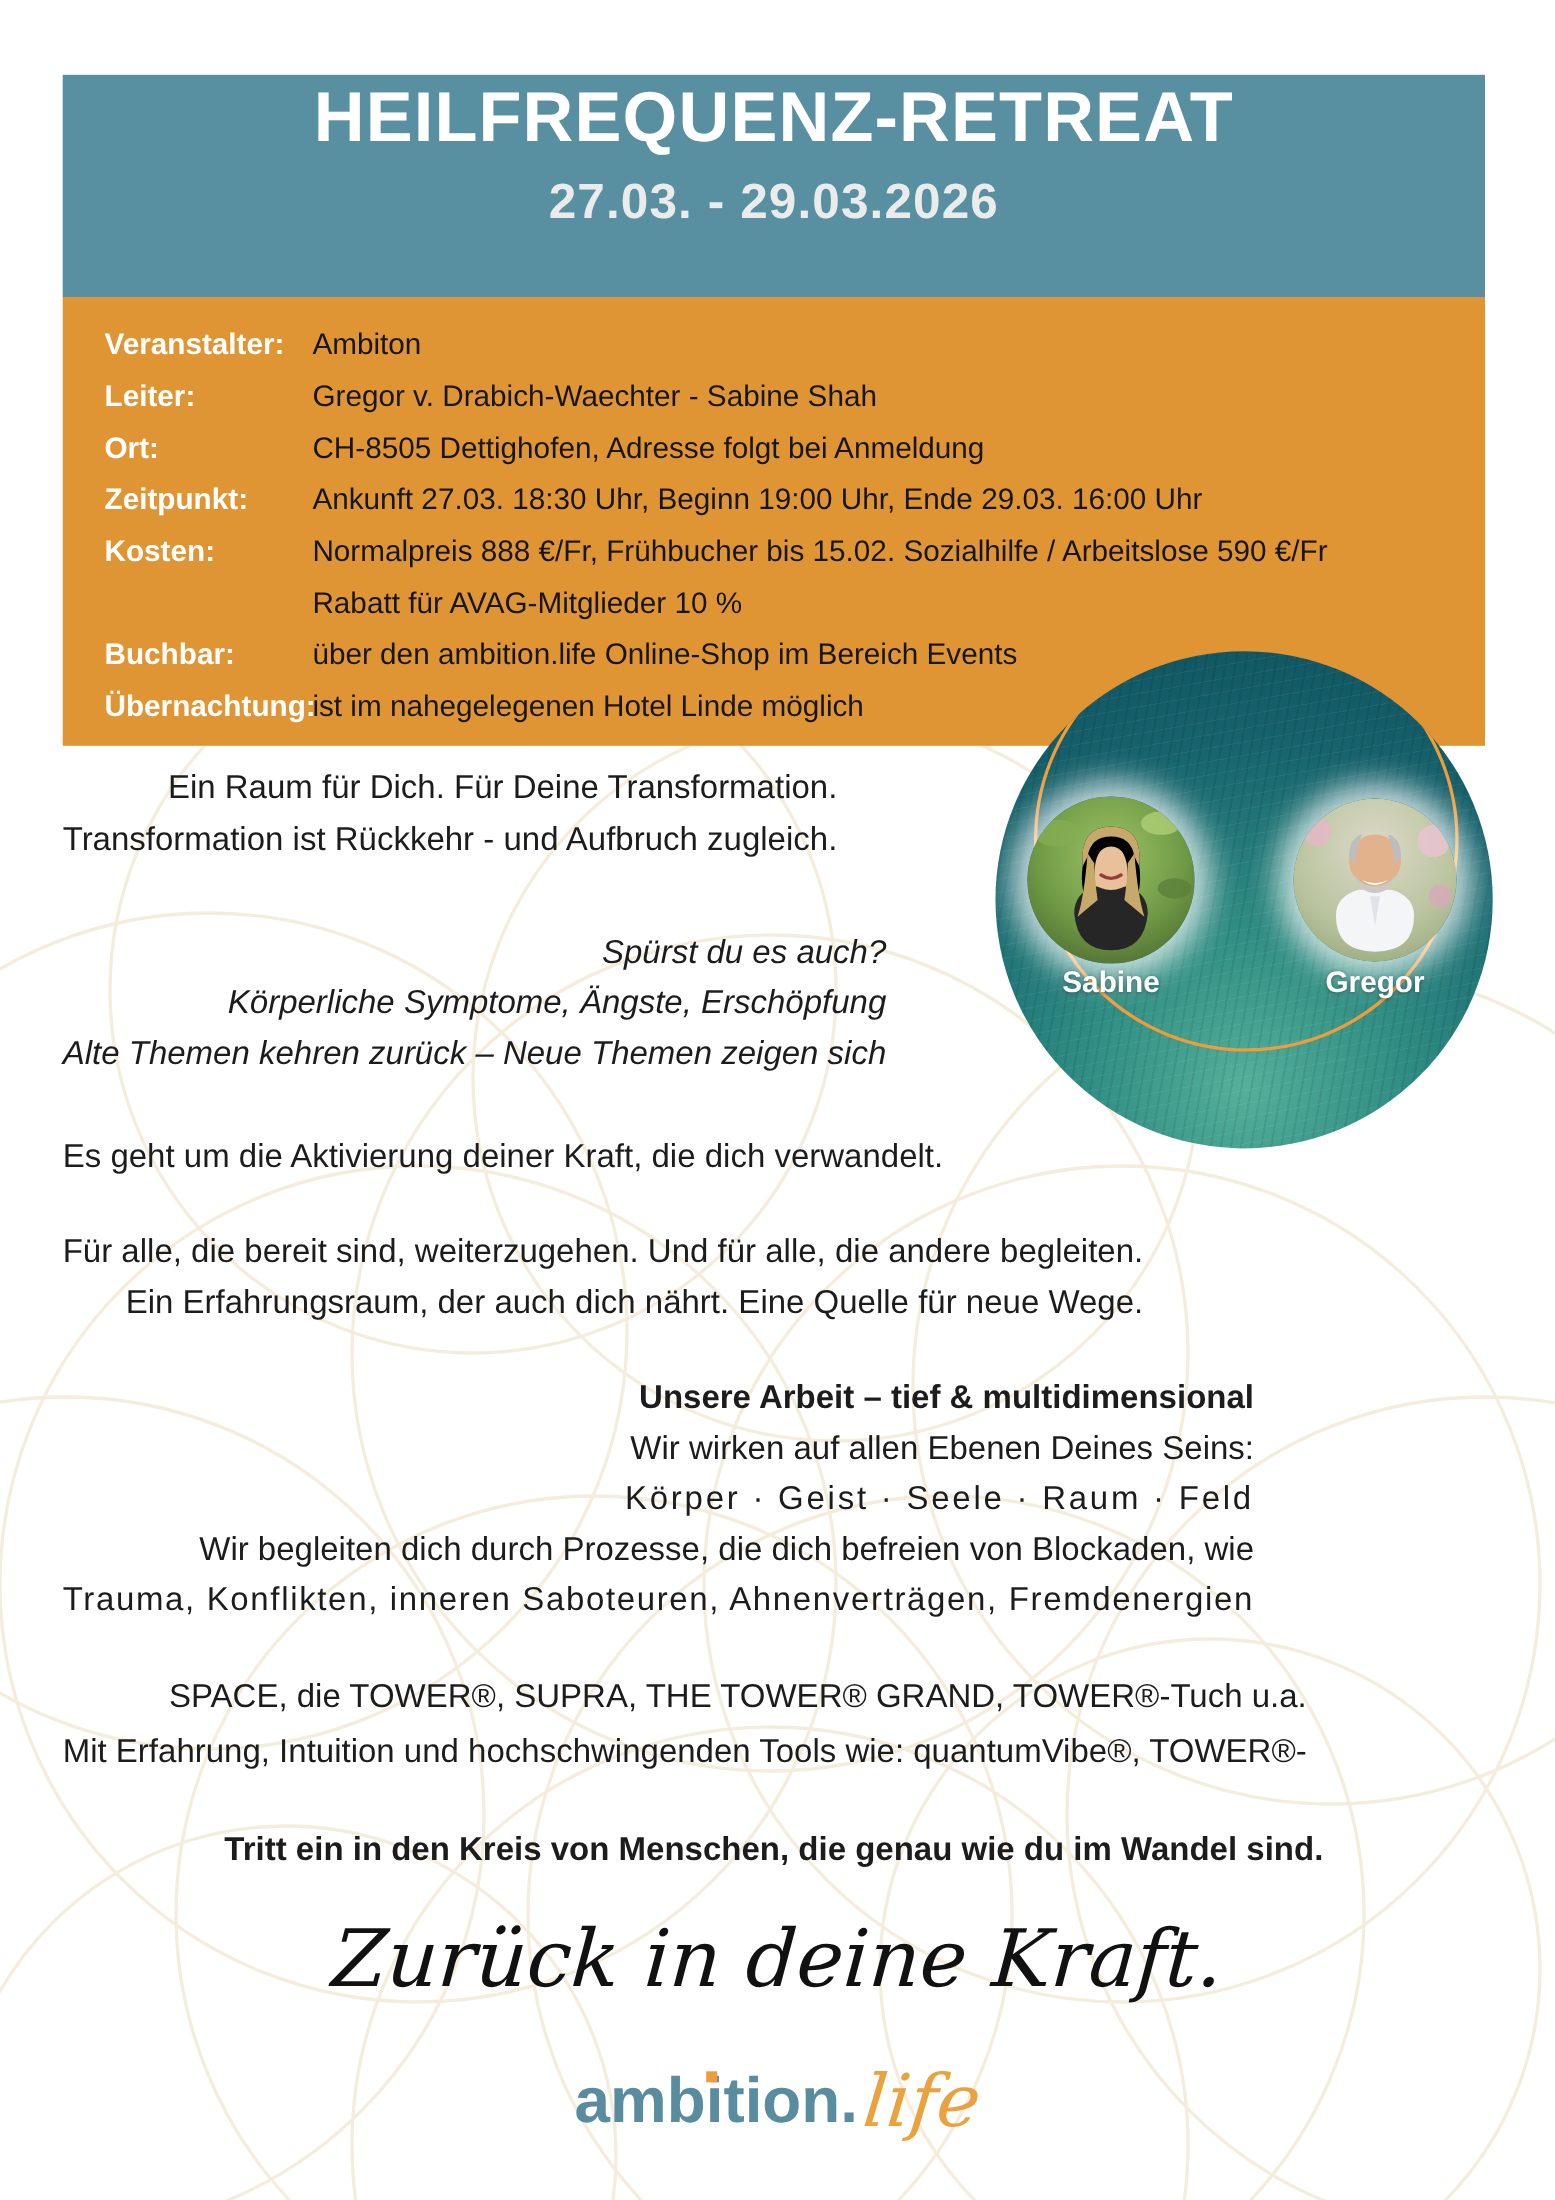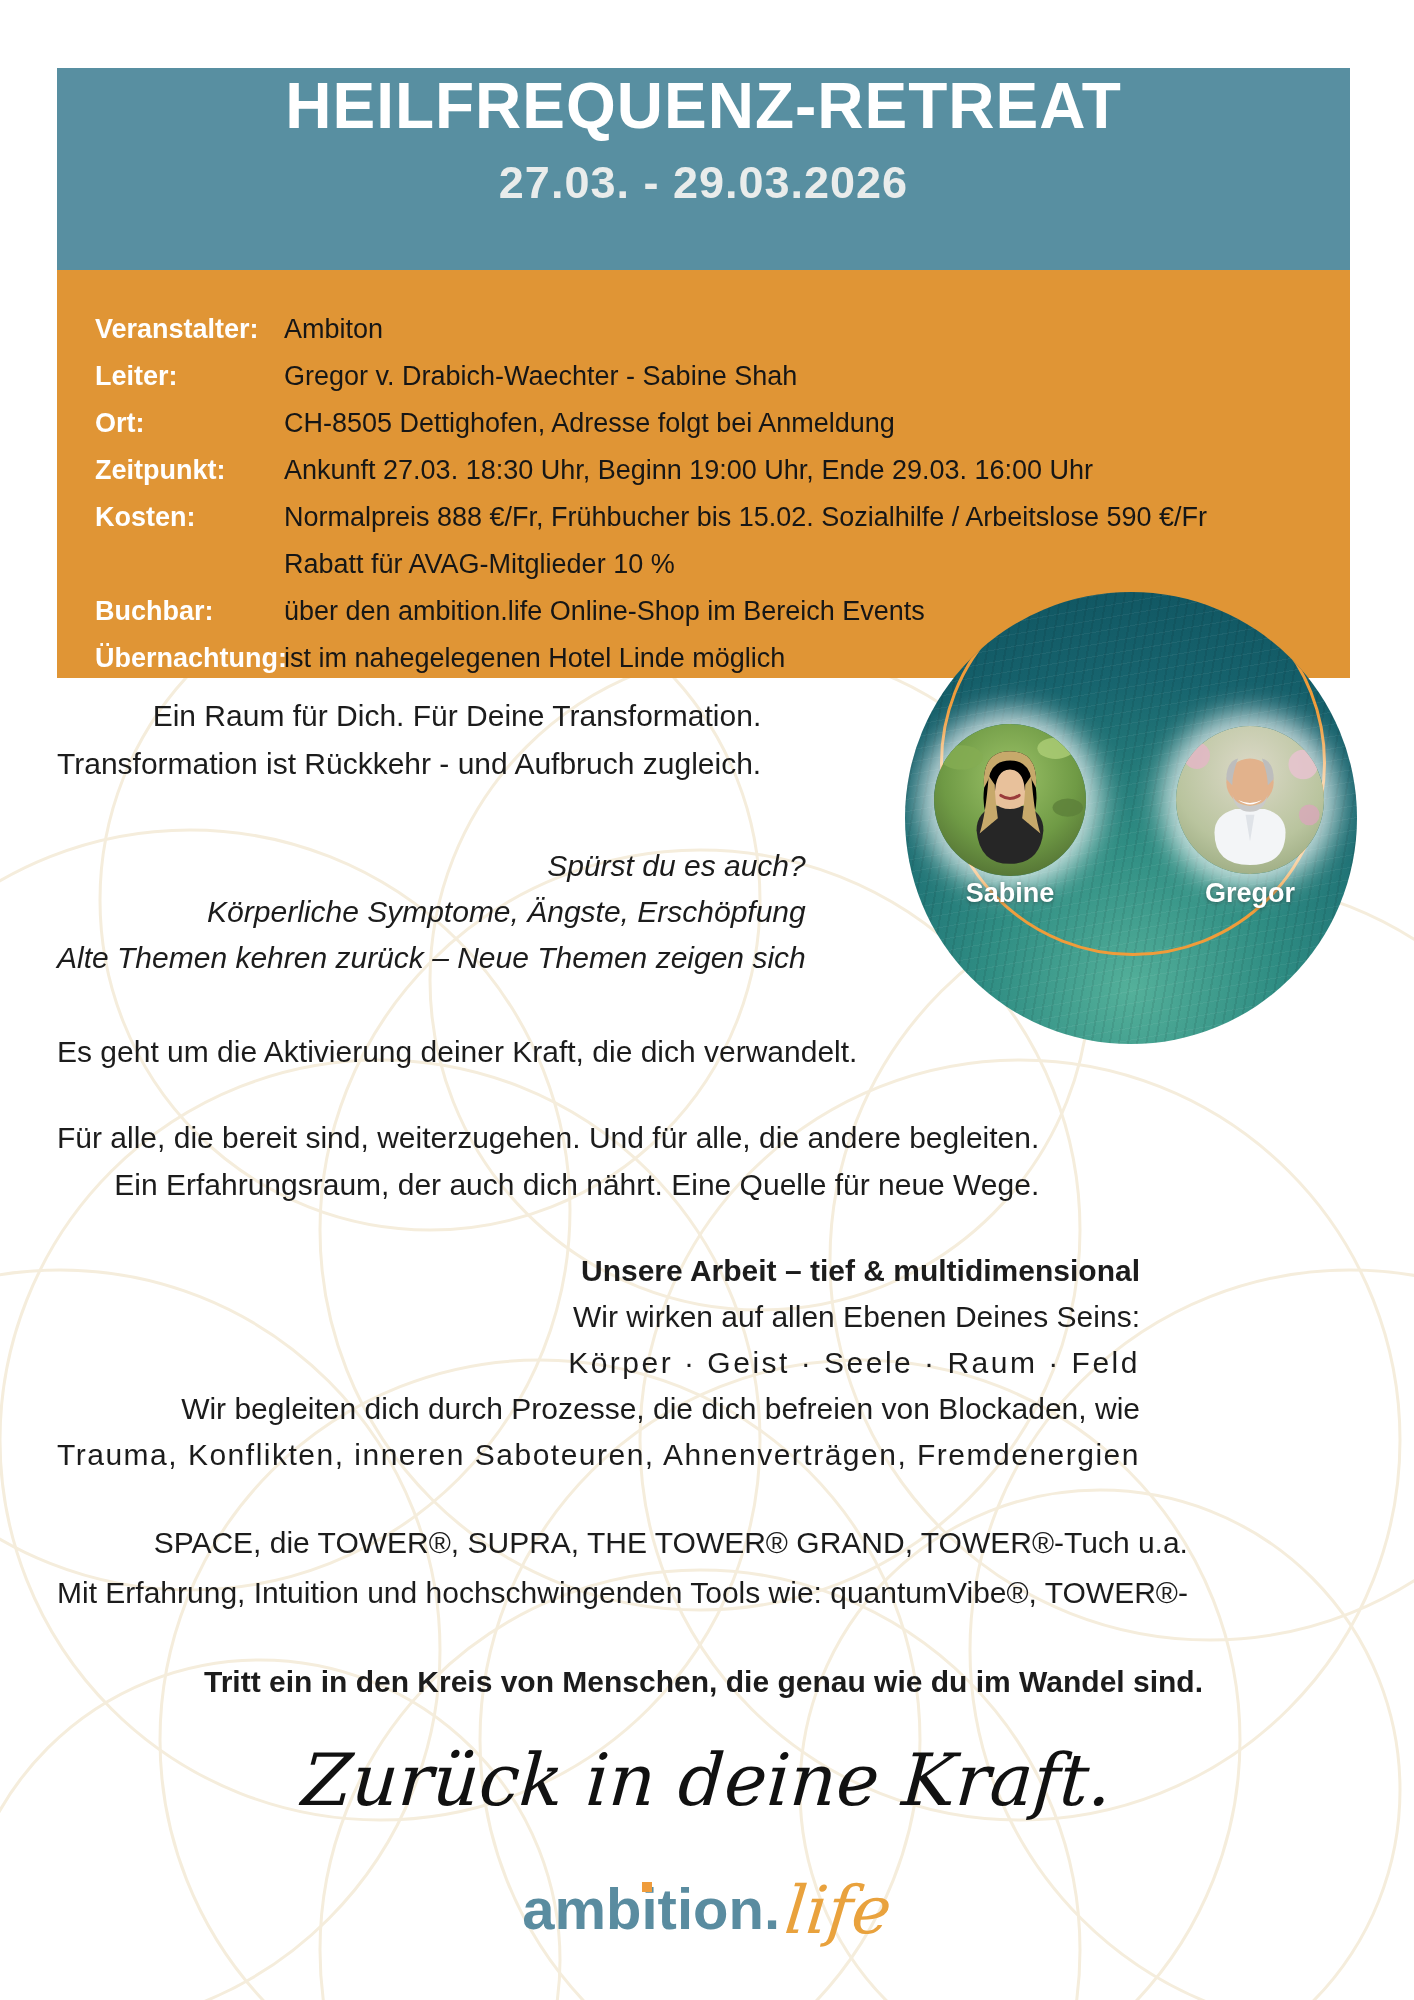--- a/index.html
+++ b/index.html
@@ -11,21 +11,21 @@
 
   
   .band{position:absolute;left:57px;top:68px;width:1293px;height:202px;background:#588fa1;
         display:flex;flex-direction:column;align-items:center;justify-content:flex-start;}
   .band .title{color:#ffffff;font-weight:bold;font-size:64px;letter-spacing:1px;line-height:1;margin-top:6px;}
   .band .date{color:#e9eceb;font-weight:bold;font-size:45px;letter-spacing:1px;line-height:1;margin-top:22px;}
 
   
   .infobox{position:absolute;left:57px;top:270px;width:1293px;height:408px;background:#e09535;
            padding-top:28px;box-sizing:border-box;z-index:1;}
-  .infobox .row{display:flex;height:47px;align-items:flex-end;font-size:27px;}
+  .infobox .row{display:flex;height:47px;align-items:flex-start;font-size:27px;}
   .infobox .lbl{width:227px;padding-left:38px;box-sizing:border-box;color:#ffffff;font-weight:bold;flex:none;}
   .infobox .val{color:#161616;}
 
   
   .big-circle{position:absolute;left:905px;top:592px;width:452px;height:452px;border-radius:50%;
               overflow:hidden;z-index:2;
               background:radial-gradient(circle at 50% 88%, #54b09a 0%, #2f8d83 32%, #17646e 68%, #0d4f5c 100%);}
   .big-circle .texture{position:absolute;inset:0;
               background:repeating-linear-gradient(100deg, rgba(0,0,0,0.07) 0 2px, transparent 2px 9px),
                          repeating-linear-gradient(170deg, rgba(255,255,255,0.05) 0 1px, transparent 1px 12px);}

